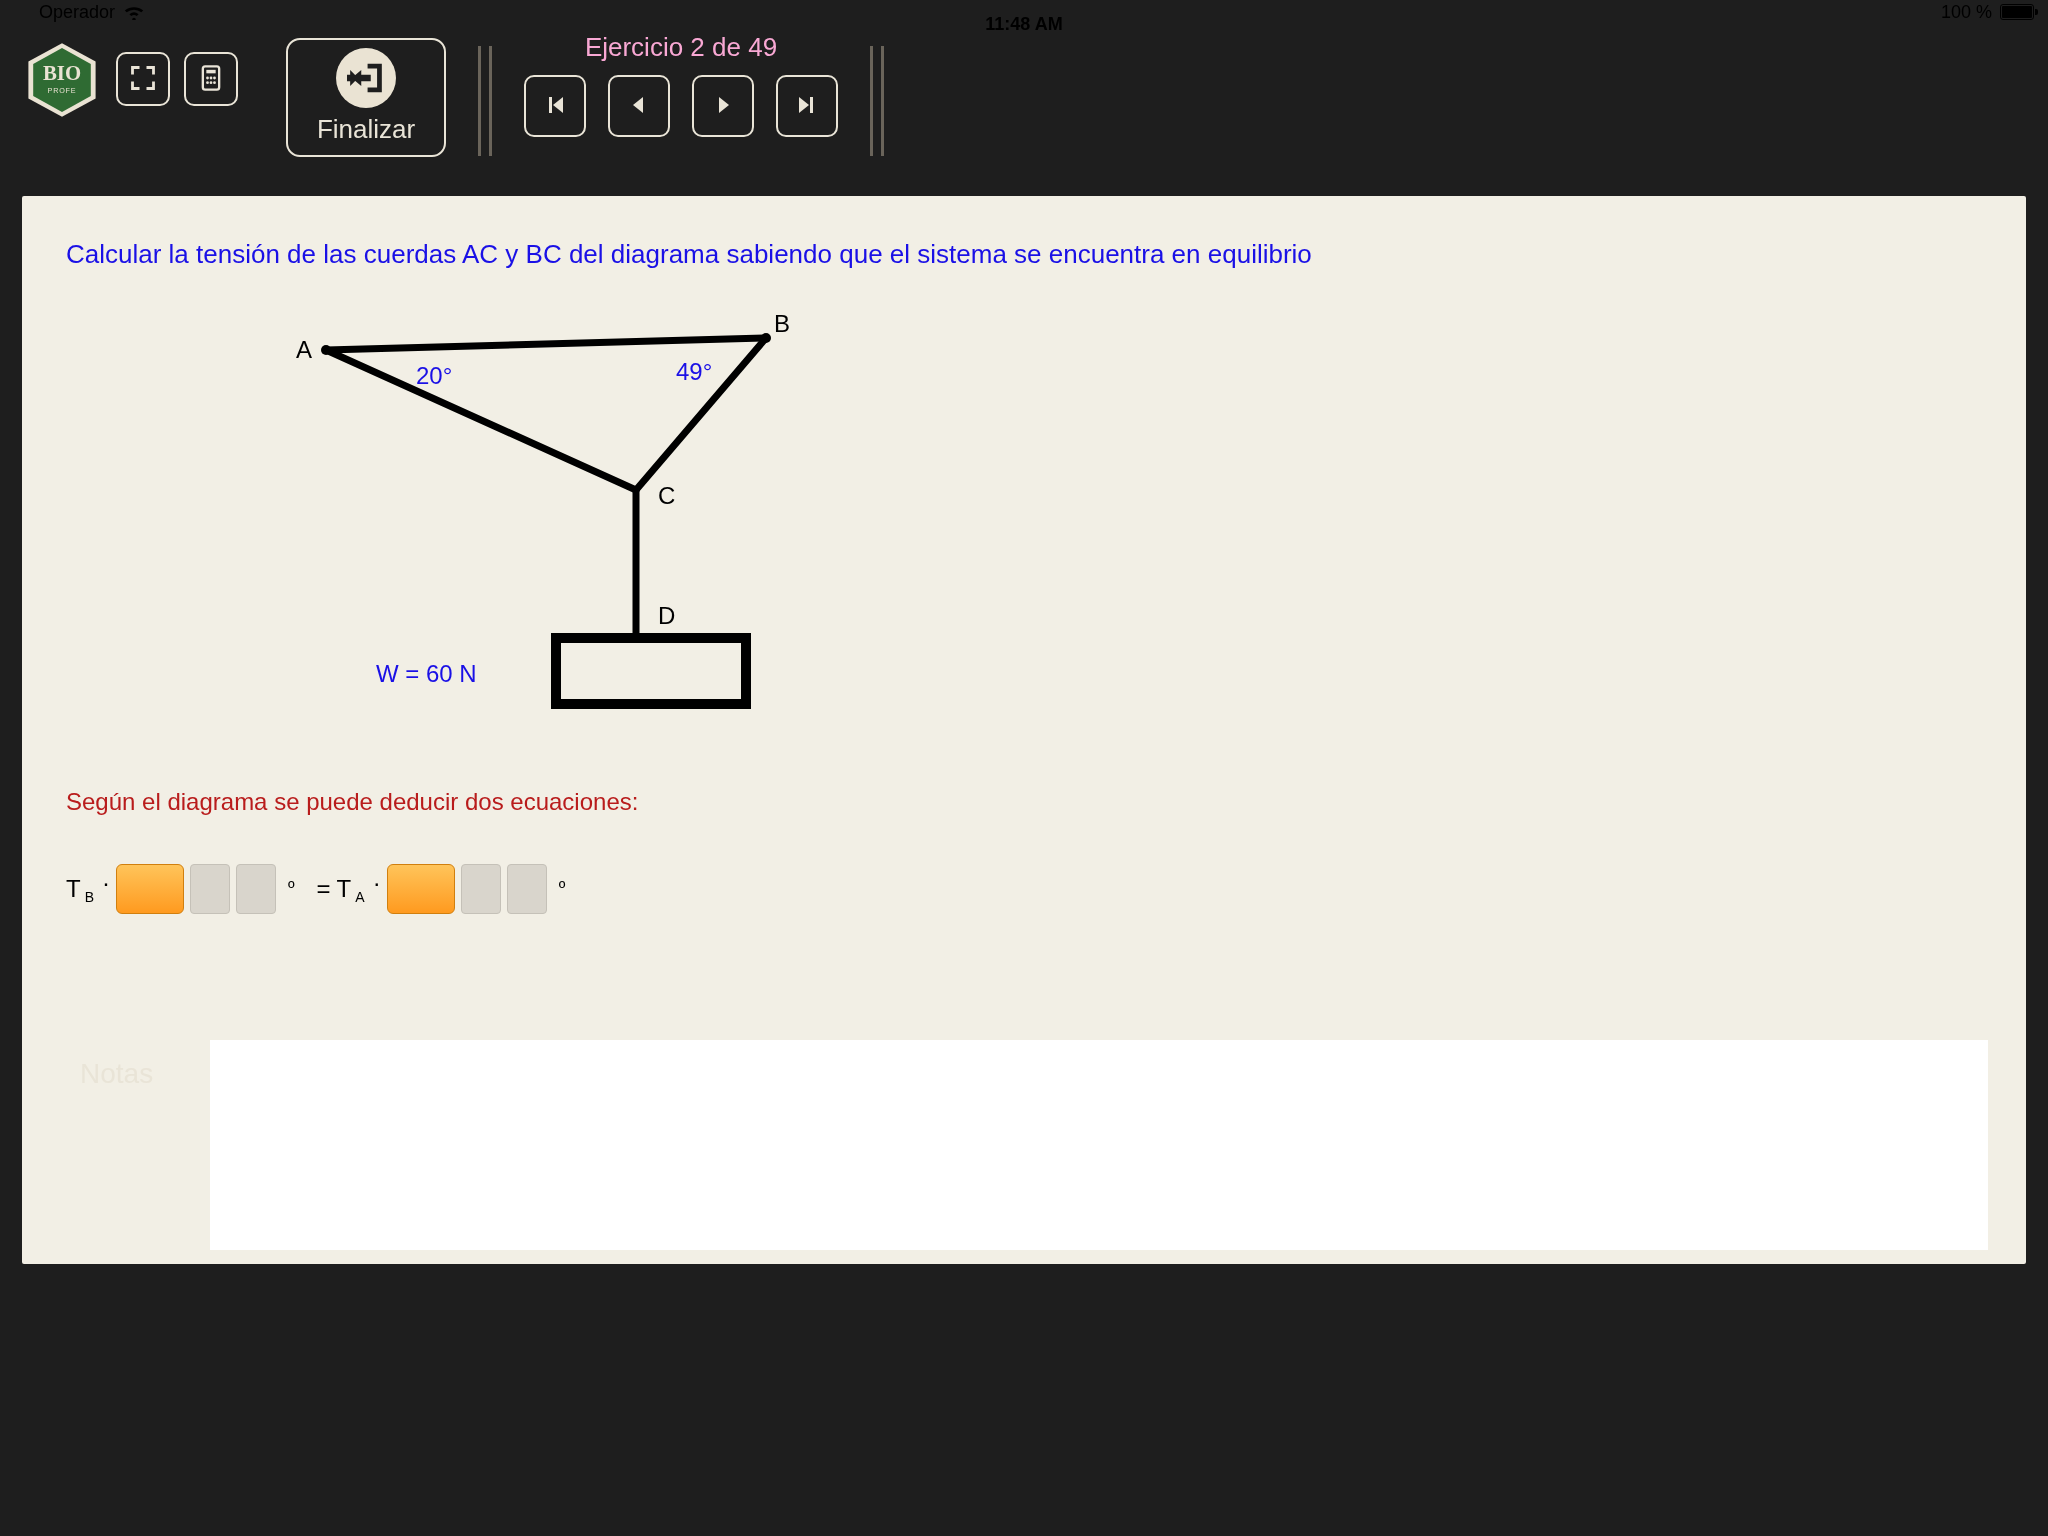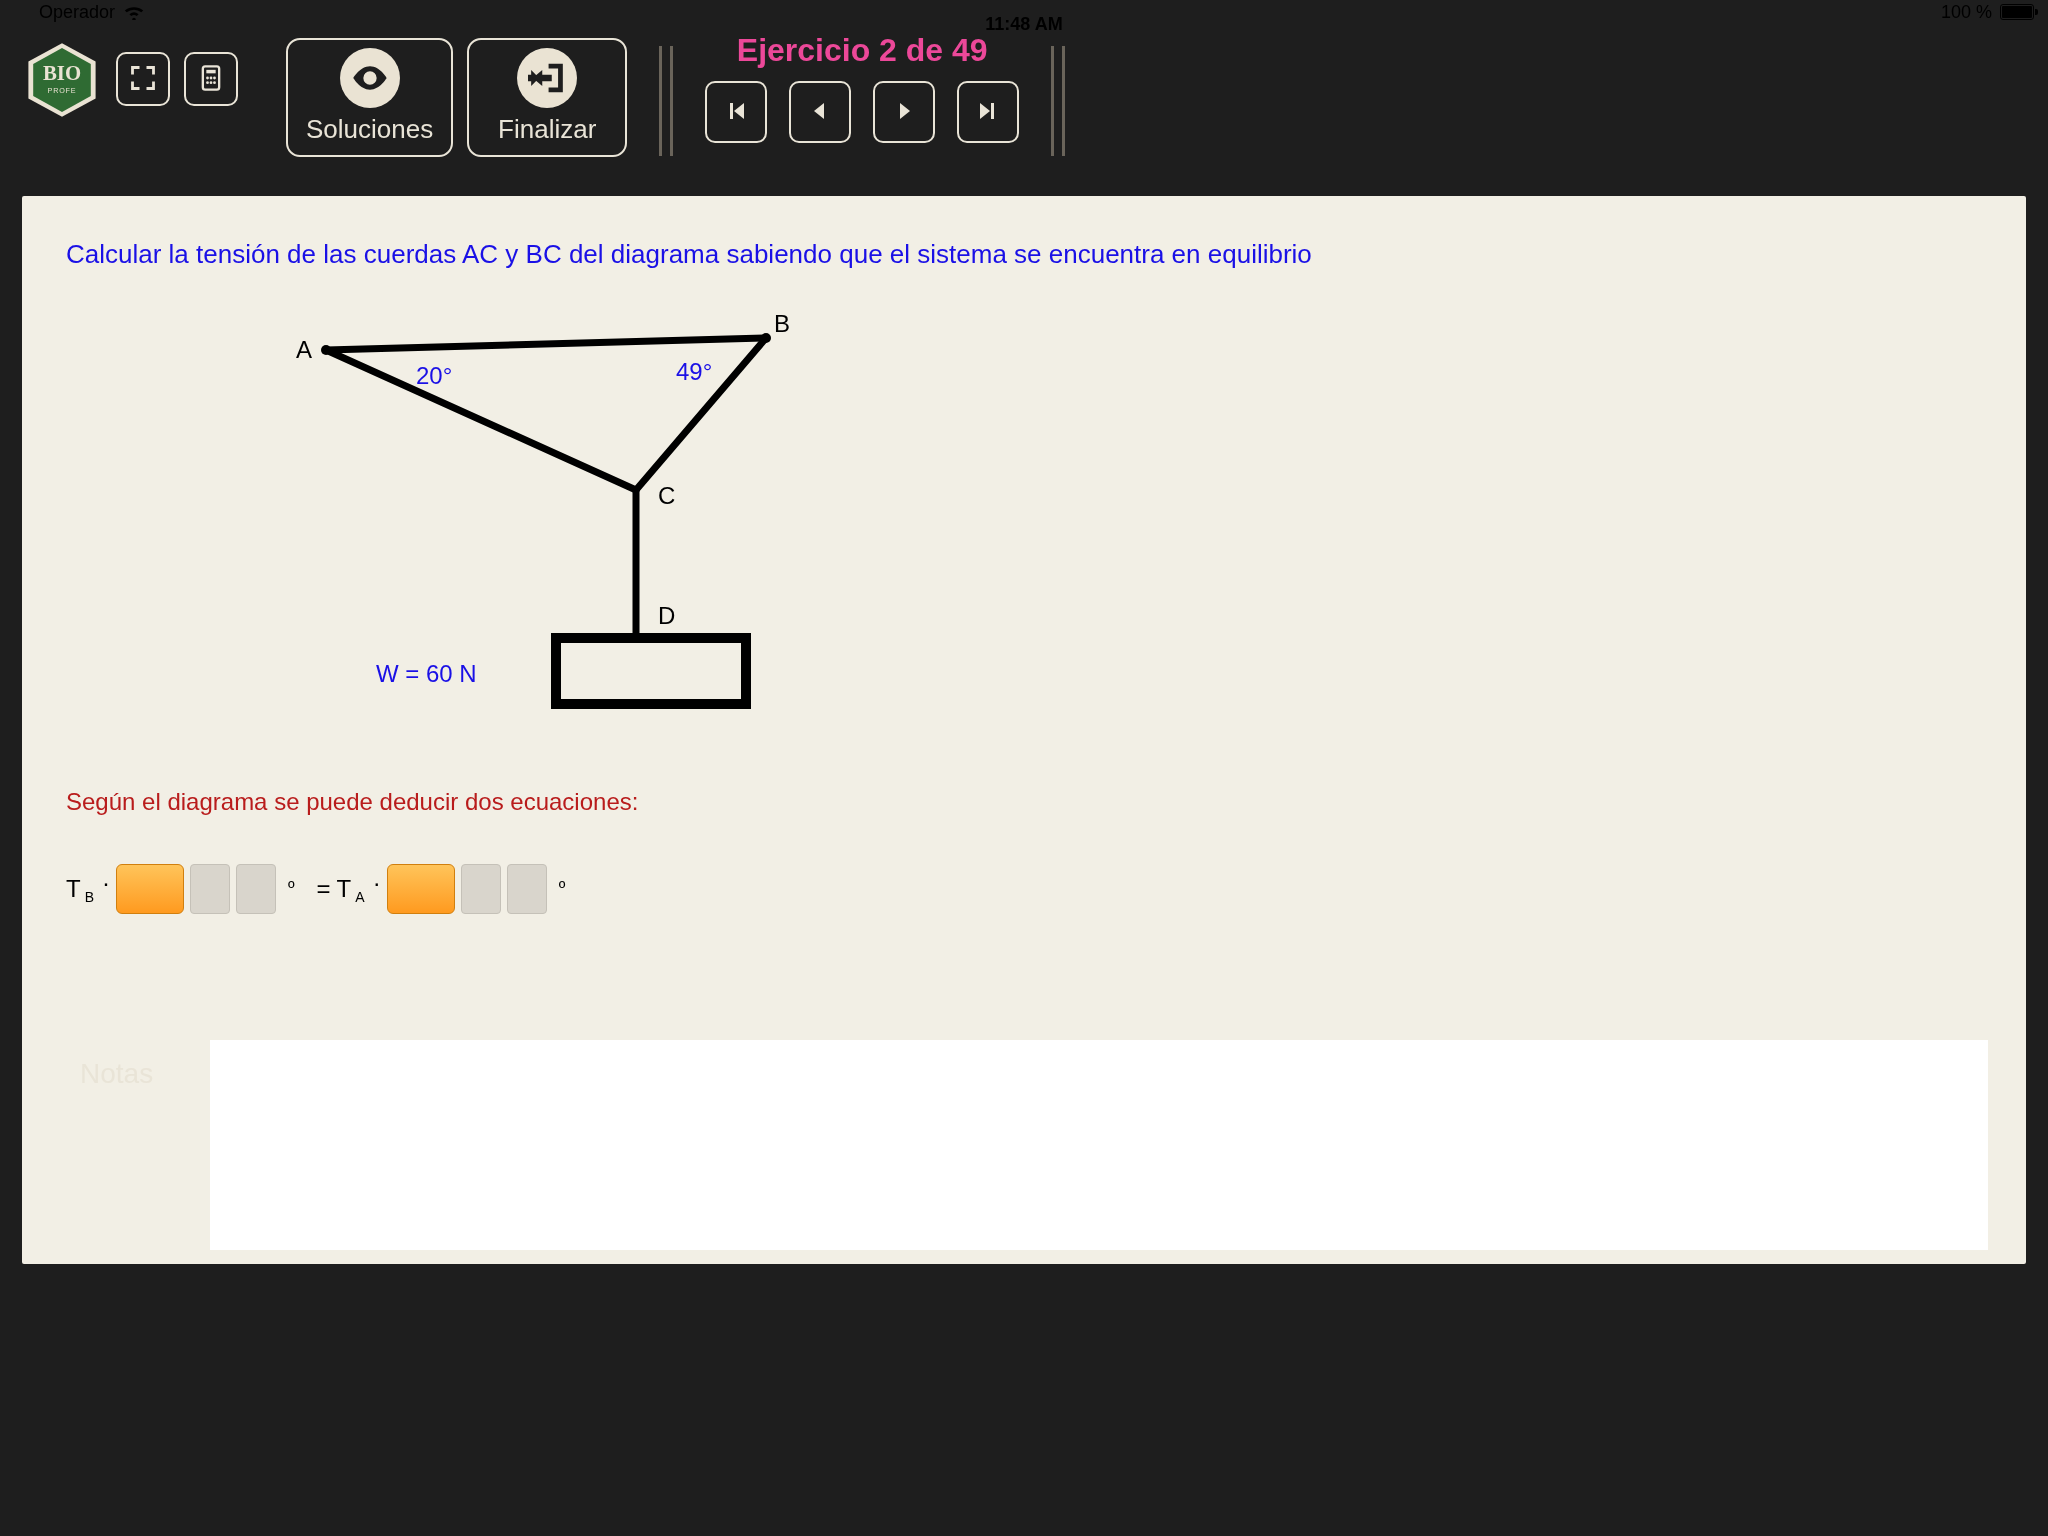--- a/index.html
+++ b/index.html
@@ -61,21 +61,21 @@
     padding: 8px 18px 10px 18px; margin-top:4px; cursor:pointer; min-width:160px;
   }
   .big-btn .circ { width:60px; height:60px; border-radius:50%; background:#eae3d3;
     display:flex; align-items:center; justify-content:center; margin-bottom:6px;}
   .big-btn span { color:#e9e4d7; font-size:26px; }
 
   .vsep { display:flex; gap:8px; align-items:center; margin: 12px 18px 0 18px; height:110px;}
   .vsep .bar { width:3px; height:100%; background:#6a645a; }
 
   .nav-col { display:flex; flex-direction:column; align-items:center; gap:12px; margin-top:-2px;}
-  .ex-label { color:#ec4899; font-size:32px;font-weight:bold; }
+  .ex-label { color:#f9a8d4; font-size:26px; }
   .nav-row { display:flex; gap:22px; }
   .nav-btn {
     width:62px; height:62px; border:2px solid #e9e4d7; border-radius:10px;
     background:transparent; display:flex; align-items:center; justify-content:center; cursor:pointer;
   }
   .nav-btn svg { width:24px; height:24px; fill:#e9e4d7; }
 
   
   .card {
     position:absolute; left:22px; right:22px; top:196px; height: 1068px;
@@ -167,29 +167,20 @@
           <circle cx="15" cy="12" r="1.2"></circle>
         <circle cx="9" cy="16" r="1.2"></circle>
           <circle cx="12" cy="16" r="1.2"></circle>
           <circle cx="15" cy="16" r="1.2"></circle>
       </svg>
     </span>
   </button>
 
   <div style="width:20px"></div>
 
-  <button class="big-btn">
-    <span class="circ">
-      <svg viewBox="0 0 24 24" width="40" height="40" fill="#1e1e1e">
-        <path d="M12 5C6 5 2 12 2 12s4 7 10 7 10-7 10-7-4-7-10-7zm0 11a4 4 0 110-8 4 4 0 010 8z"></path>
-        <circle cx="12" cy="12" r="2" fill="#eae3d3"></circle>
-      </svg>
-    </span>
-    <span>Soluciones</span>
-  </button>
 
   <button class="big-btn">
     <span class="circ">
       <svg viewBox="0 0 24 24" width="38" height="38" fill="#1e1e1e">
         <path d="M13 3v3h6v12h-6v3h9V3h-9z"></path>
         <path d="M11 12l5-5v3h4v4h-4v3l-5-5z" transform="scale(-1,1) translate(-18,0)"></path>
         <path d="M3 12l6-5v3h6v4H9v3l-6-5z"></path>
       </svg>
     </span>
     <span>Finalizar</span>

